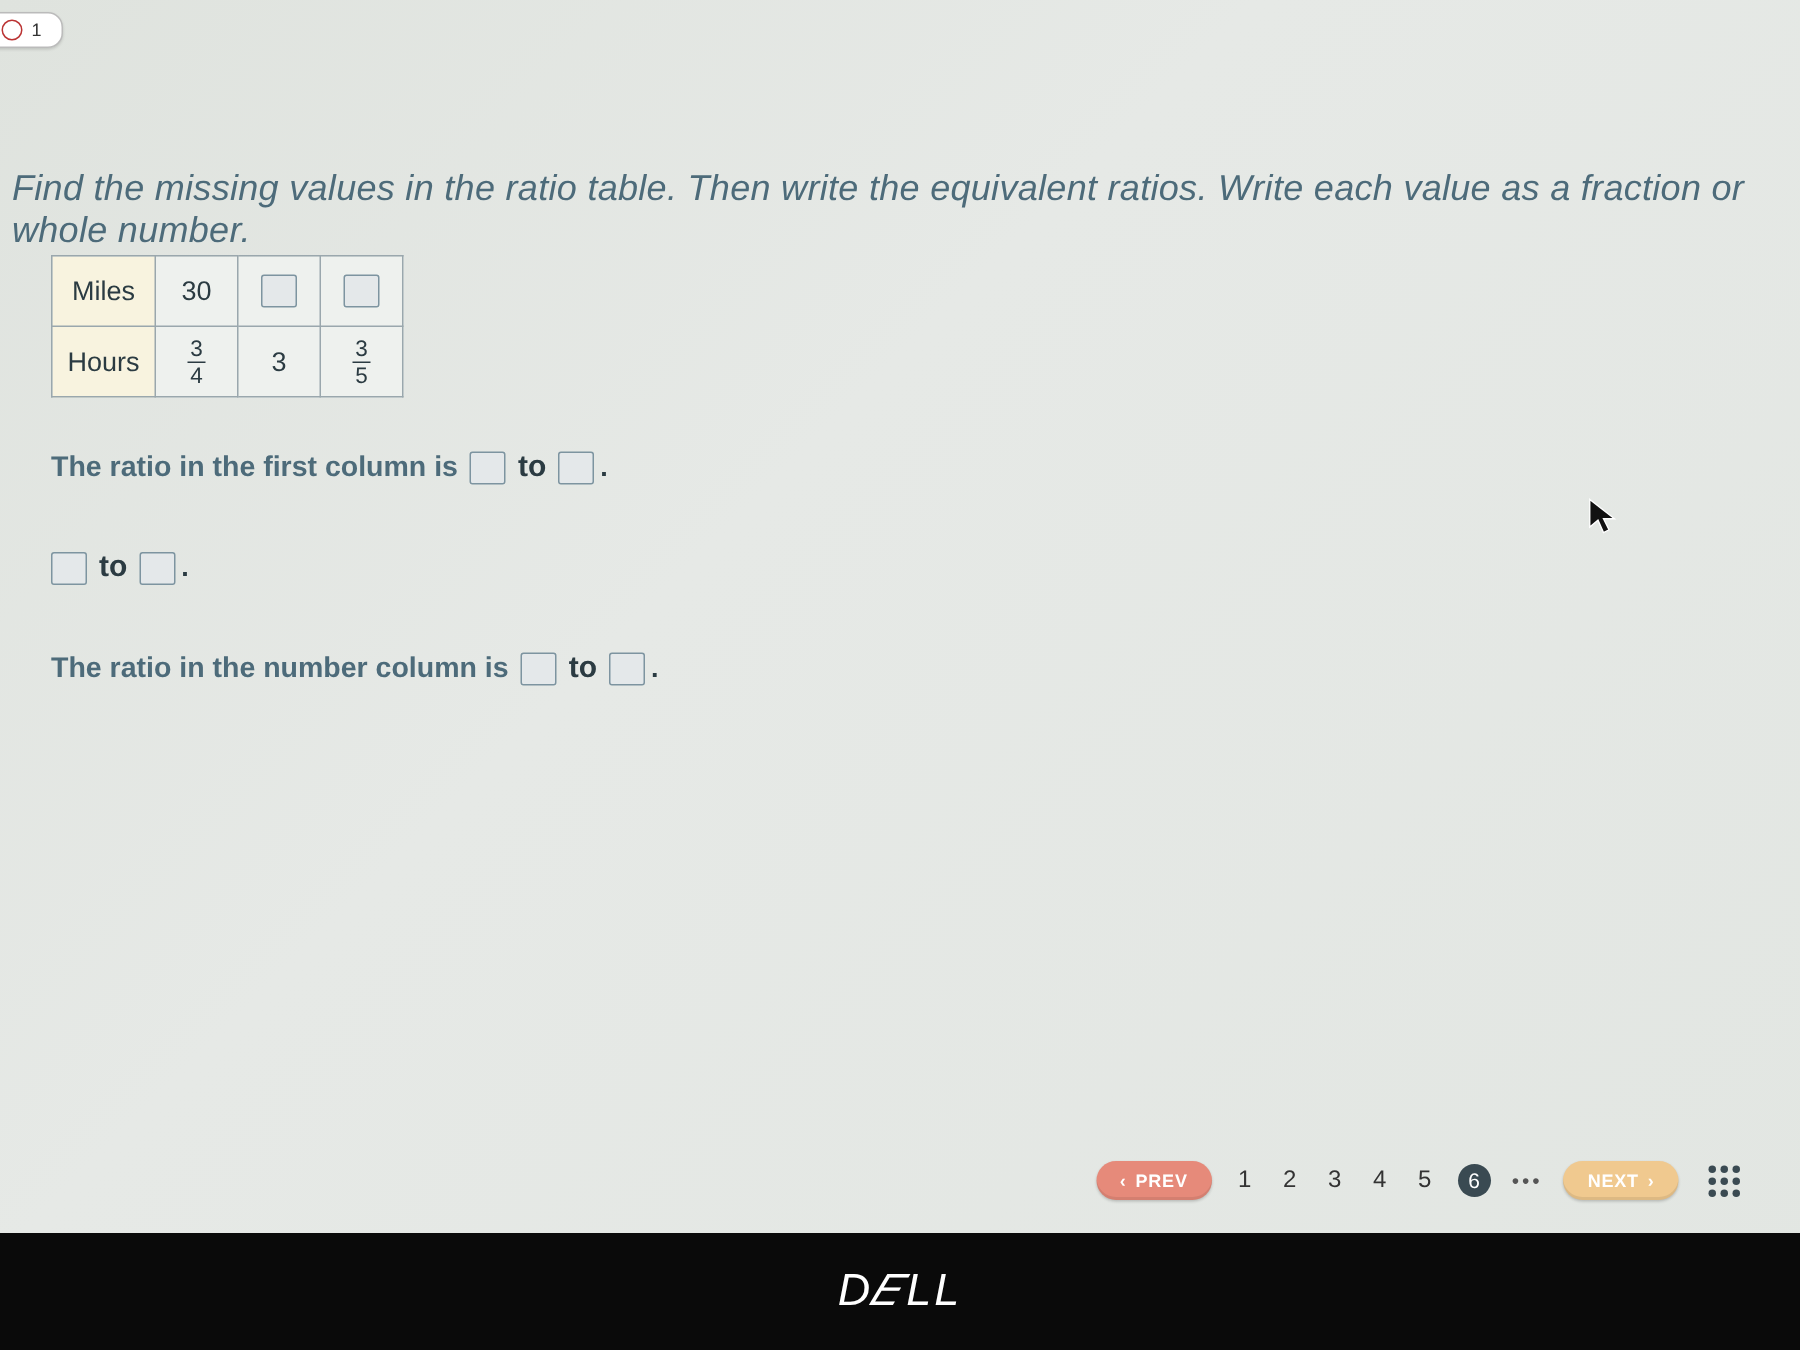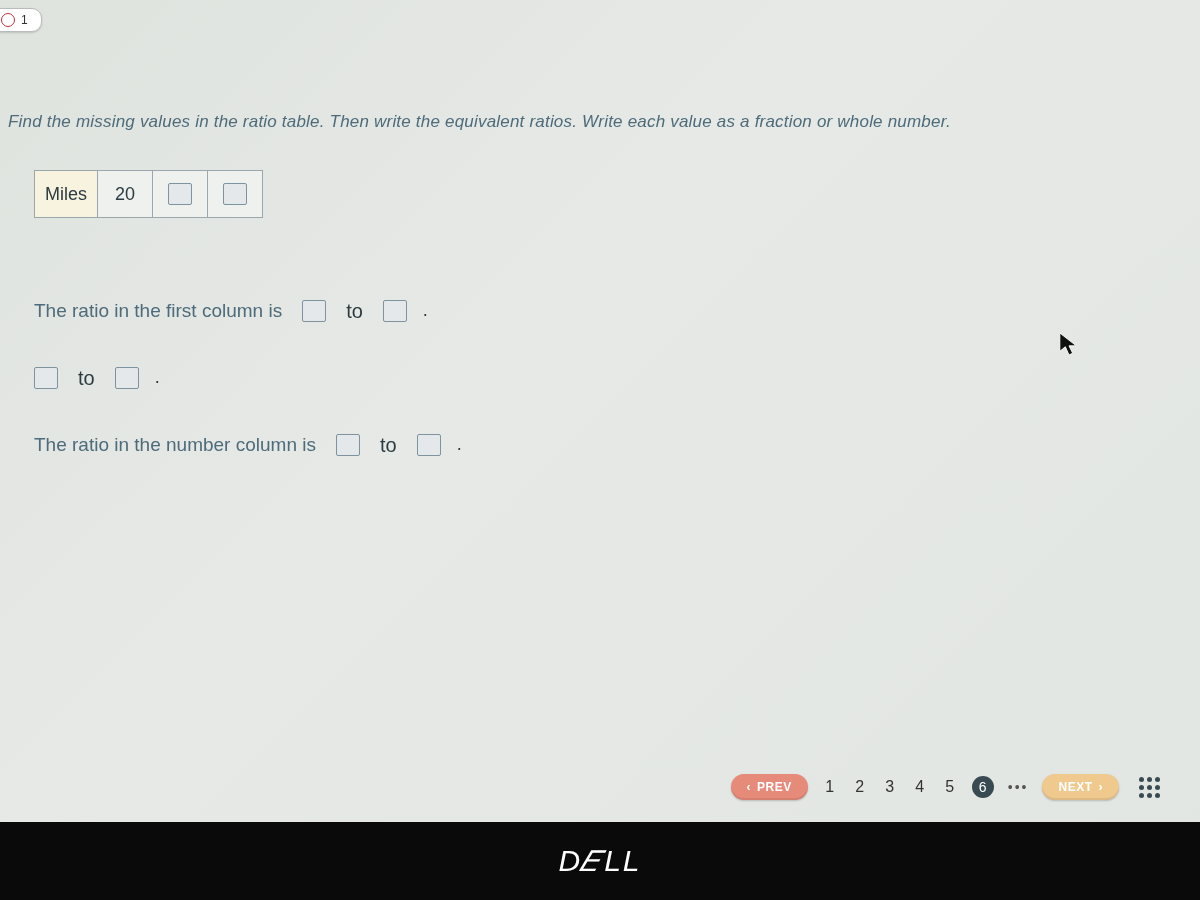--- a/index.html
+++ b/index.html
@@ -40,21 +40,21 @@
     width: 12px; height: 12px; border: 1.5px solid #b33; border-radius: 50%;
     display:inline-block;
   }
   .tab-num { font-size: 12px; color:#333; }
   .instructions {
     position: absolute;
     top: 112px;
     left: 8px;
     right: 8px;
     color: #4d6b7a;
-    font-size: 17px;
+    font-size: 24px;
     font-style: italic;
     letter-spacing: .2px;
   }
   .table-wrap {
     position: absolute;
     top: 170px;
     left: 34px;
     border-radius: 28px;
   }
   table.ratio {
@@ -95,22 +95,24 @@
   .sentences {
     position: absolute;
     top: 300px;
     left: 34px;
     color: #4d6b7a;
     font-size: 19px;
   }
   .sent {
     margin-bottom: 44px;
     display: flex;
-    gap: 20px;
+    align-items: center;
+    gap: 8px;
     flex-wrap: wrap;
+    font-weight: bold;
   }
   .to-word {
     color: #2b3b42;
     font-style: normal;
     font-size: 20px;
   }
   .period { color:#2b3b42; font-style: normal; font-size:18px; margin-left:-4px;}
   .nav {
     position: absolute;
     bottom: 100px;
@@ -204,23 +206,39 @@
     <span class="tab-num">1</span>
   </div>
 
   <div class="instructions">Find the missing values in the ratio table. Then write the equivalent ratios. Write each value as a fraction or whole number.</div>
 
   <div class="table-wrap">
     <table class="ratio">
       <tbody>
           <tr>
         <td class="head">Miles</td>
-        <td>20</td>
+        <td>30</td>
         <td><span class="inputlet"></span></td>
         <td><span class="inputlet"></span></td>
+      </tr>
+      <tr>
+        <td class="head">Hours</td>
+        <td>
+          <span class="frac">
+            <span class="num">3</span>
+            <span class="den">4</span>
+          </span>
+        </td>
+        <td>3</td>
+        <td>
+          <span class="frac">
+            <span class="num">3</span>
+            <span class="den">5</span>
+          </span>
+        </td>
       </tr>
     </tbody>
       </table>
   </div>
 
   <div class="sentences">
     <div class="sent">
       <span>The ratio in the first column is</span>
       <span class="inputlet"></span>
       <span class="to-word">to</span>

